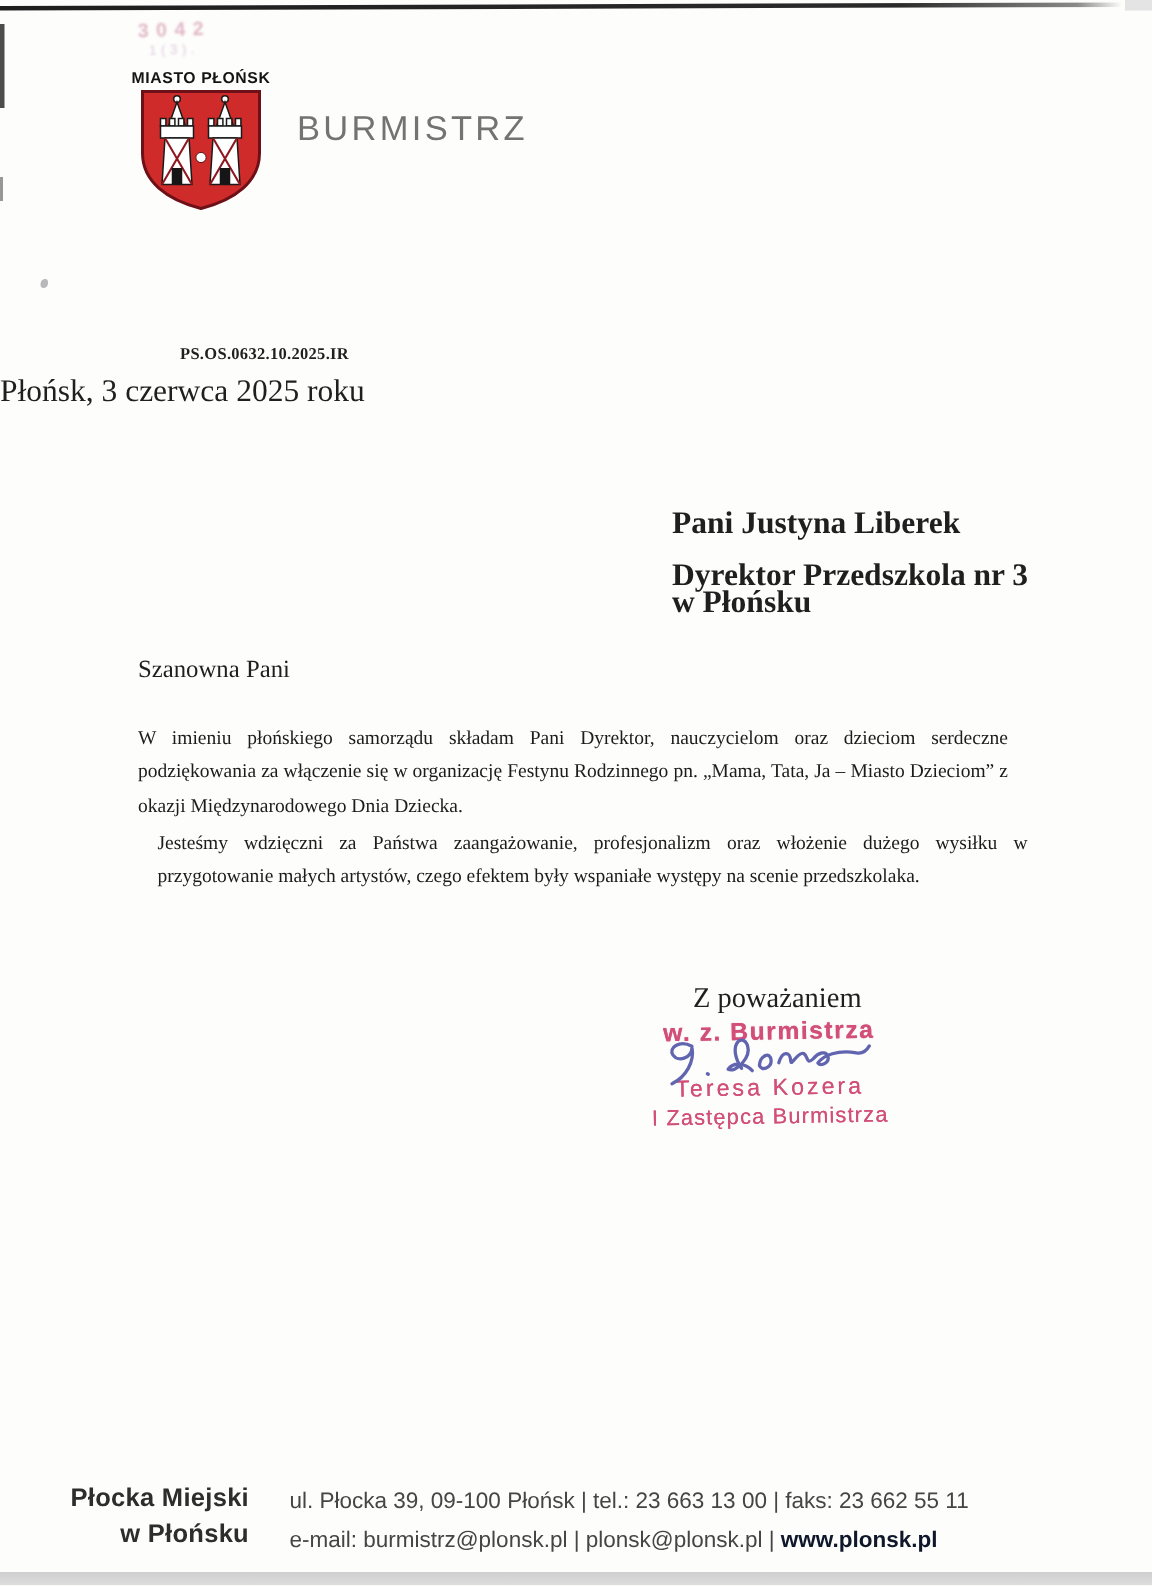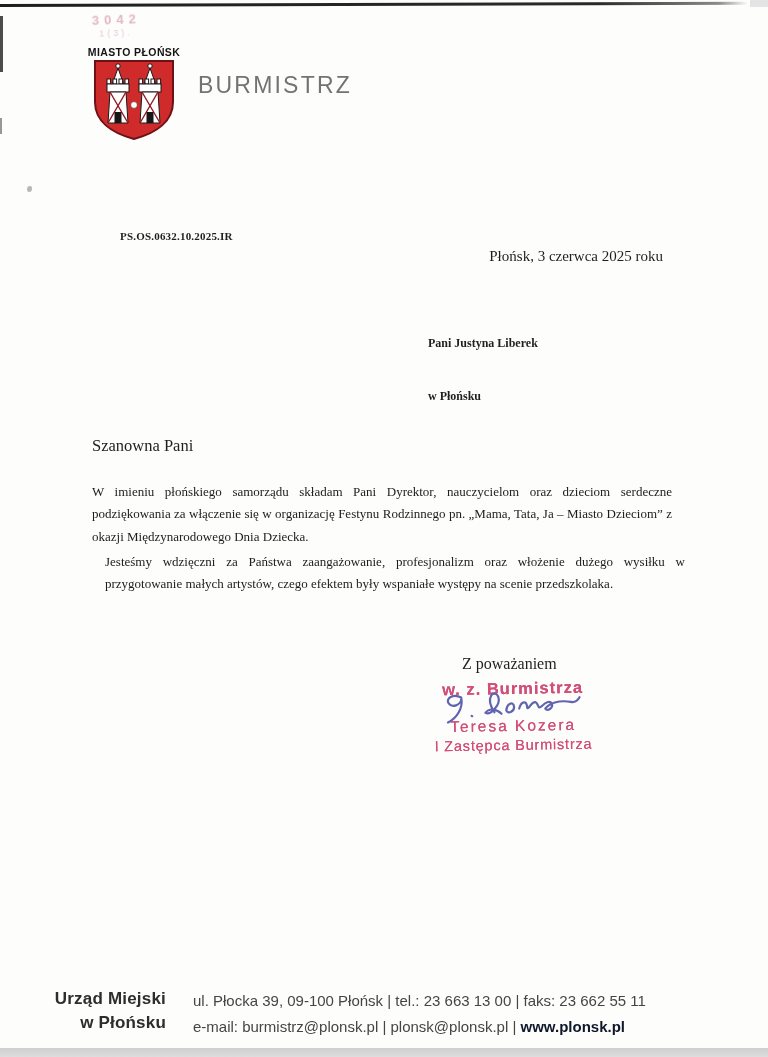--- a/index.html
+++ b/index.html
@@ -66,35 +66,35 @@
     font-size: 23px; line-height: 28px; font-weight: 400;
     letter-spacing: 2.2px; color: #737373;
   }
   
   .ref {
     position: absolute; left: 92px; top: 230px;
     font-size: 11px; font-weight: bold; letter-spacing: 0.2px; margin-left: 28px;
   }
   .dateline {
     position: absolute; left: 0; top: 248px; width: 663px;
-    text-align: right; font-size: 15px;
-  }
-  .addr { position: absolute; left: 428px; font-size: 12px; font-weight: bold; }
+    font-size: 21px;
+  }
+  .addr { position: absolute; left: 448px; font-size: 21px; font-weight: bold; }
   .addr1 { top: 336px; }
   .addr2 { top: 371px; }
   .addr3 { top: 389px; }
   .salutation { position: absolute; left: 92px; top: 436px; font-size: 16.5px; }
   .body {
     position: absolute; left: 92px; width: 580px; margin: 0;
     font-size: 13px; line-height: 22.3px; text-align: justify;
     color: #1c1c1c;
   }
   .para1 { top: 481px; }
   .para2 { top: 551px; margin-left: 13px; }
-  .closing { position: absolute; left: 462px; top: 655px; font-size: 16px; }
+  .closing { position: absolute; left: 462px; top: 655px; font-size: 19px; }
   
   .stamp {
     position: absolute; left: 424px; top: 679px; width: 178px;
     text-align: center; transform: rotate(-1deg);
     font-family: "Liberation Sans", sans-serif;
     color: #d14f78;
   }
   .stamp-l1 {
     font-size: 16.5px; font-weight: bold; letter-spacing: 1px;
     text-shadow: 0 0 0.5px #d14f78;
@@ -175,20 +175,21 @@
   </div>
 
   <div class="office-title">
     <div>BURMISTRZ</div>
   </div>
 
   <div class="ref">PS.OS.0632.10.2025.IR</div>
   <div class="dateline">Płońsk, 3 czerwca 2025 roku</div>
 
   <div class="addr addr1">Pani Justyna Liberek</div>
+  <div class="addr addr2">Dyrektor Przedszkola nr 3</div>
   <div class="addr addr3">w Płońsku</div>
 
   <div class="salutation">Szanowna Pani</div>
   <p class="body para1">W imieniu płońskiego samorządu składam Pani Dyrektor, nauczycielom oraz dzieciom serdeczne podziękowania za włączenie się w organizację Festynu Rodzinnego pn. „Mama, Tata, Ja – Miasto Dzieciom” z okazji Międzynarodowego Dnia Dziecka.</p>
   <p class="body para2">Jesteśmy wdzięczni za Państwa zaangażowanie, profesjonalizm oraz włożenie dużego wysiłku w przygotowanie małych artystów, czego efektem były wspaniałe występy na scenie przedszkolaka.</p>
 
   <div class="closing">Z poważaniem</div>
 
   <div class="stamp">
     <div class="stamp-l1">w. z. Burmistrza</div>
@@ -201,21 +202,21 @@
     <title>T. Kozera</title>
     <path d="M24,8 C16,3 8,8 11,13 C14,18 23,16 24,9 C25,18 19,28 9,32"></path>
     <path d="M33,27 L33.6,27.4"></path>
     <path d="M56,25 C47,9 58,1 61,10 C63,18 52,28 47,25 C51,20 59,22 63,27"></path>
     <path d="M68,24 C69,17 76,15 76,21 C76,26 69,28 68,24"></path>
     <path d="M81,23 C84,15 89,16 89,22 C89,27 94,16 98,18 C101,20 99,26 104,22 C108,18 113,17 114,21 C115,25 109,28 107,25 C111,20 121,17 133,20 C137,21 140,19 142,16"></path>
   </svg>
 
   <div class="footer">
     <div class="f-org">
-      <div>Urząd Miejski</div>
+      <div>Płocka Miejski</div>
       <div>w Płońsku</div>
     </div>
     <div class="f-contact">
       <div>ul. Płocka 39, 09-100 Płońsk | tel.: 23 663 13 00 | faks: 23 662 55 11</div>
       <div><span>e-mail: burmistrz@plonsk.pl | plonsk@plonsk.pl | </span><b>www.plonsk.pl</b></div>
     </div>
   </div>
 
   <div class="bottom-strip"></div>
 </div>

